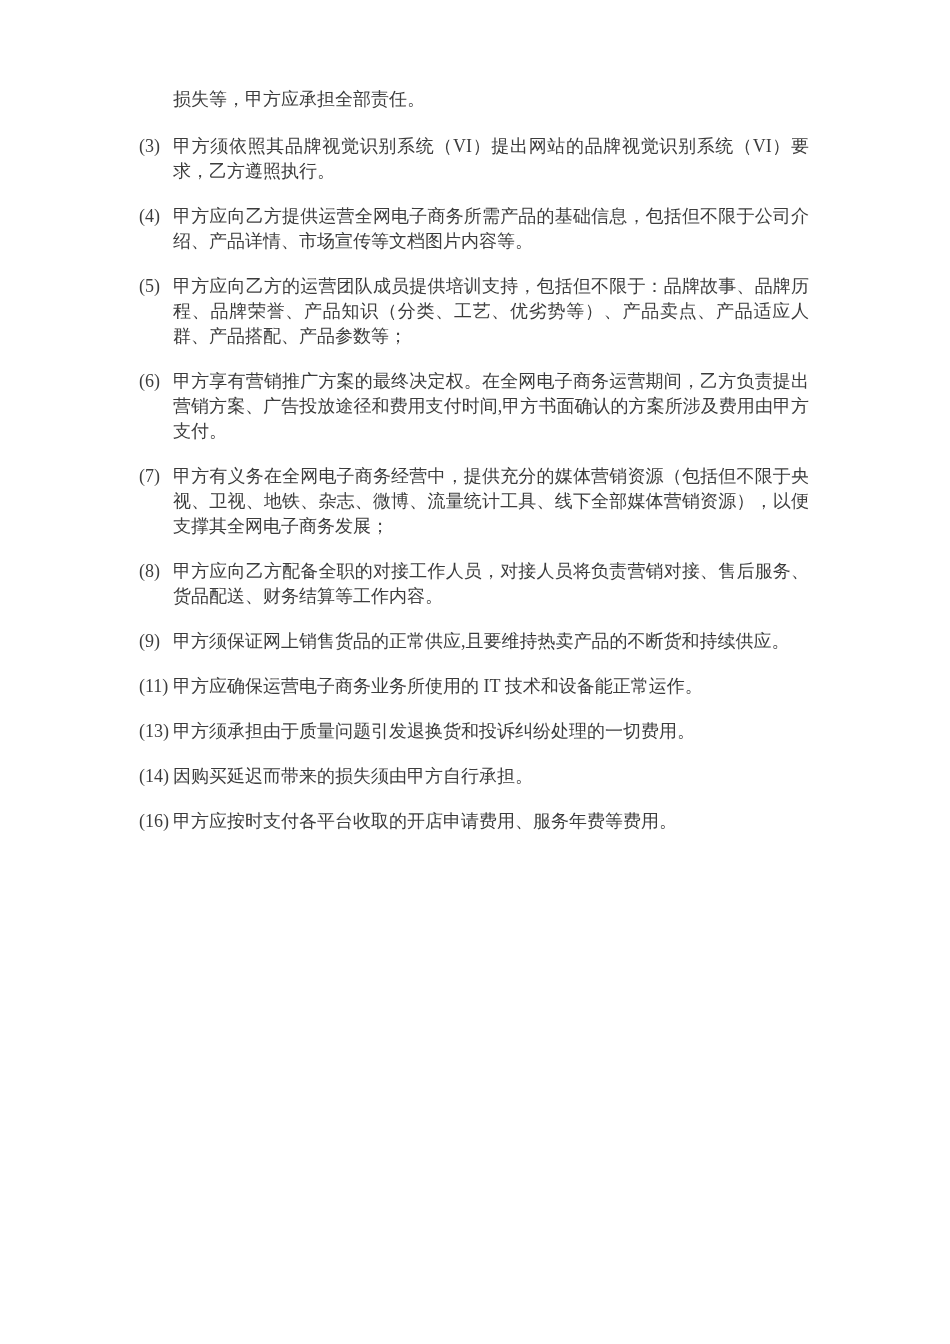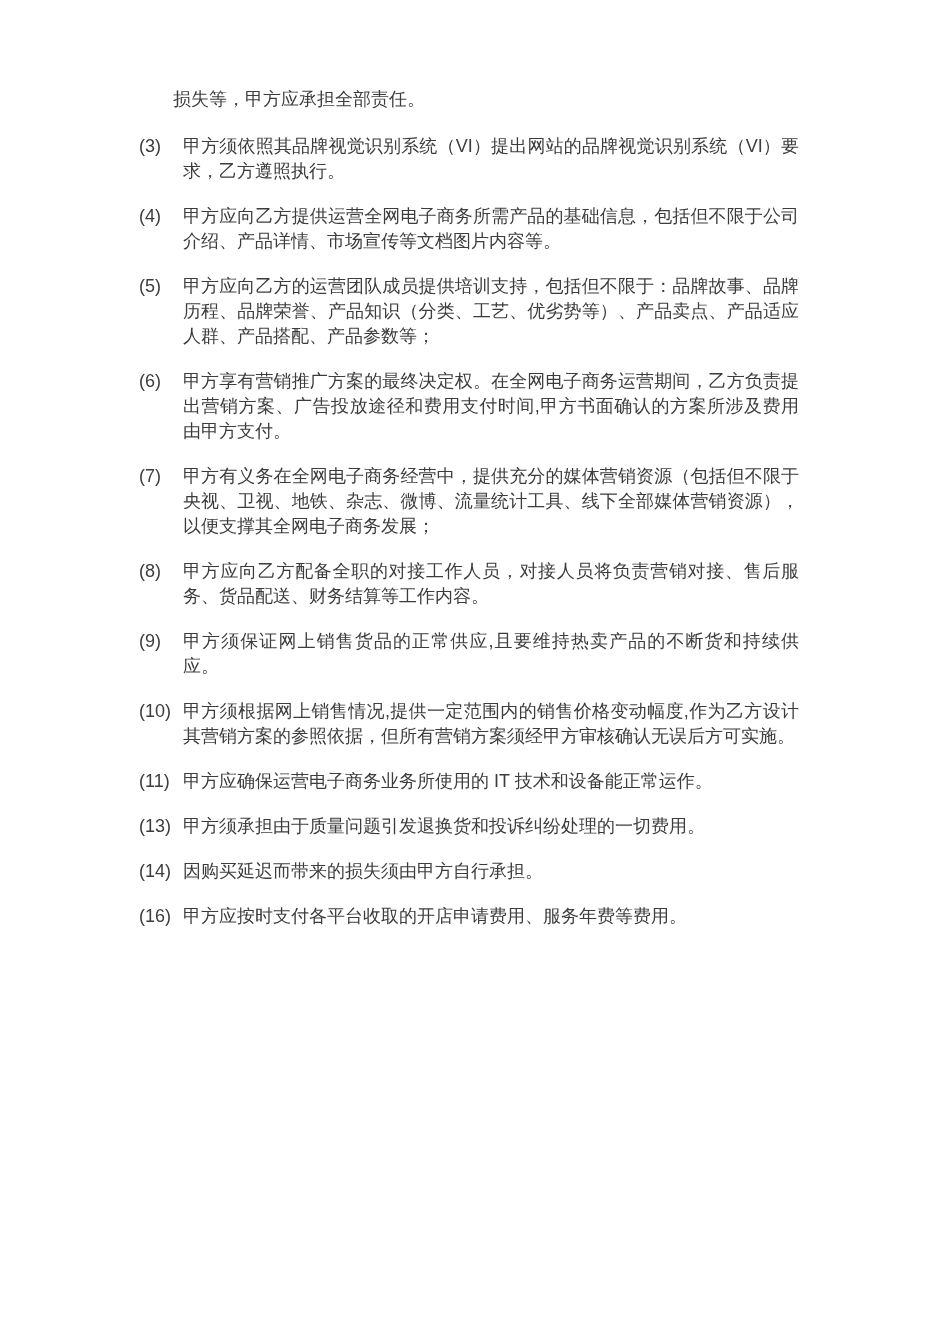--- a/index.html
+++ b/index.html
@@ -15,20 +15,21 @@
     font-family: "Liberation Sans", "DejaVu Sans", sans-serif;
   }
   .page {
     position: absolute;
     left: 137px;
     top: 87px;
     width: 672px;
     font-size: 18px;
     line-height: 25px;
     color: #3c3c3c;
+    font-family: Liberation Serif, serif;
   }
   .cont-line {
     margin: 0 0 22px 0;
     padding-left: 36px;
     text-align: justify;
   }
   .item {
     position: relative;
     padding-left: 36px;
     margin: 0 0 20px 0;
@@ -37,21 +38,21 @@
     margin-bottom: 0;
   }
   .num {
     position: absolute;
     left: 2px;
     top: 0;
     width: 32px;
     white-space: nowrap;
   }
   .txt {
-    margin: 10px;
+    margin: 0;
     text-align: justify;
     text-justify: inter-ideograph;
   }
 </style>
 </head>
 <body>
 
 <div class="page">
 
   <p class="cont-line">损失等，甲方应承担全部责任。</p>
@@ -84,24 +85,20 @@
   <div class="item">
     <span class="num">(8)</span>
     <p class="txt">甲方应向乙方配备全职的对接工作人员，对接人员将负责营销对接、售后服务、货品配送、财务结算等工作内容。</p>
   </div>
 
   <div class="item">
     <span class="num">(9)</span>
     <p class="txt">甲方须保证网上销售货品的正常供应,且要维持热卖产品的不断货和持续供应。</p>
   </div>
 
-  <div class="item">
-    <span class="num">(10)</span>
-    <p class="txt">甲方须根据网上销售情况,提供一定范围内的销售价格变动幅度,作为乙方设计其营销方案的参照依据，但所有营销方案须经甲方审核确认无误后方可实施。</p>
-  </div>
 
 
   <div class="item">
     <span class="num">(11)</span>
     <p class="txt">甲方应确保运营电子商务业务所使用的 IT 技术和设备能正常运作。</p>
   </div>
 
   <div class="item">
     <span class="num">(13)</span>
     <p class="txt">甲方须承担由于质量问题引发退换货和投诉纠纷处理的一切费用。</p>

